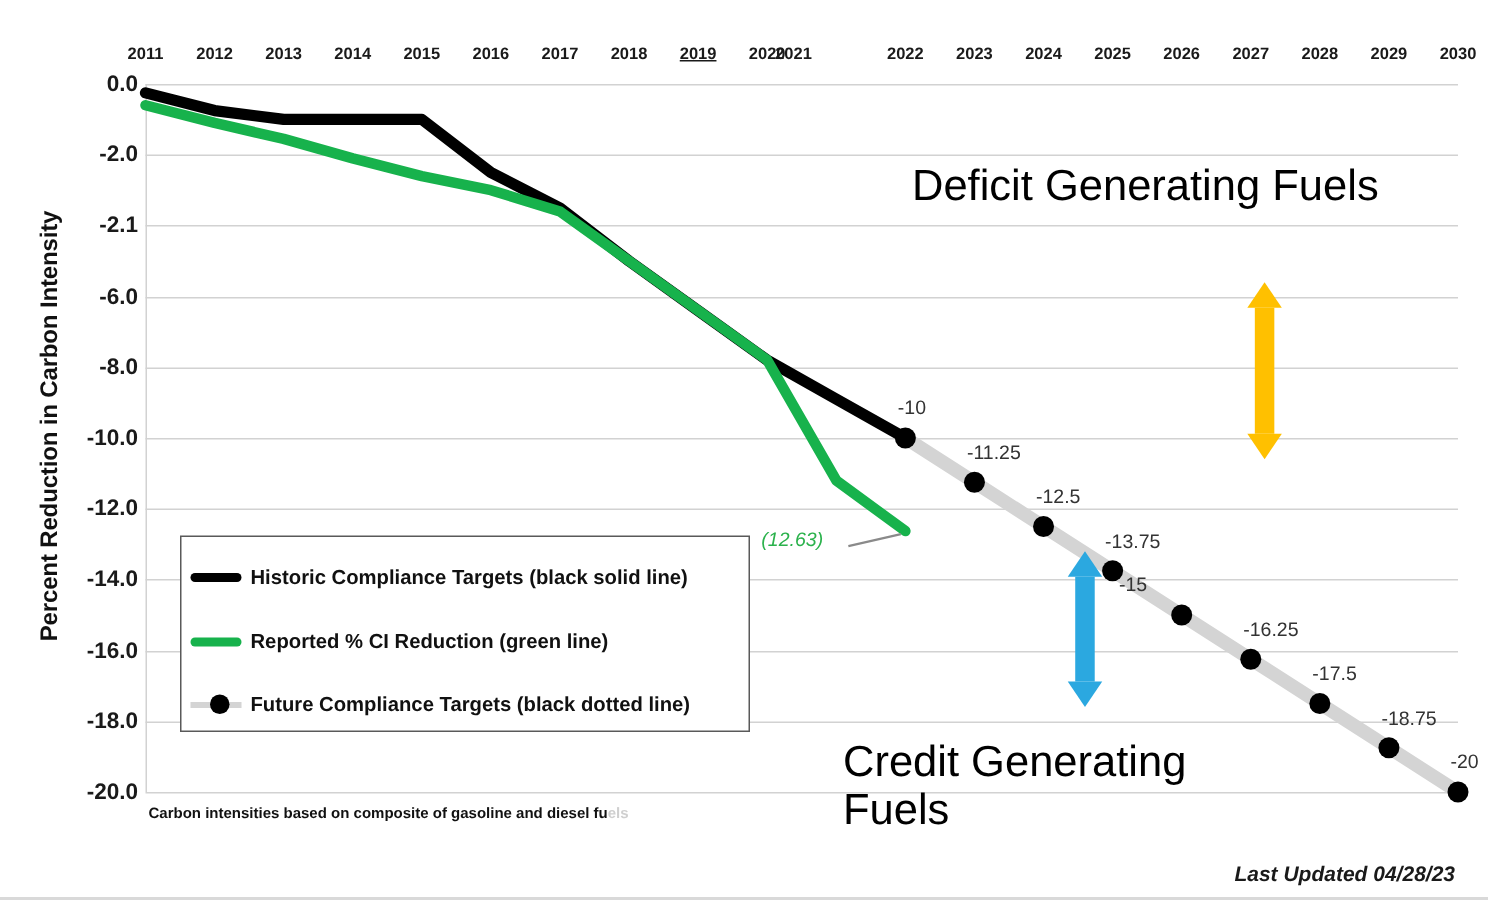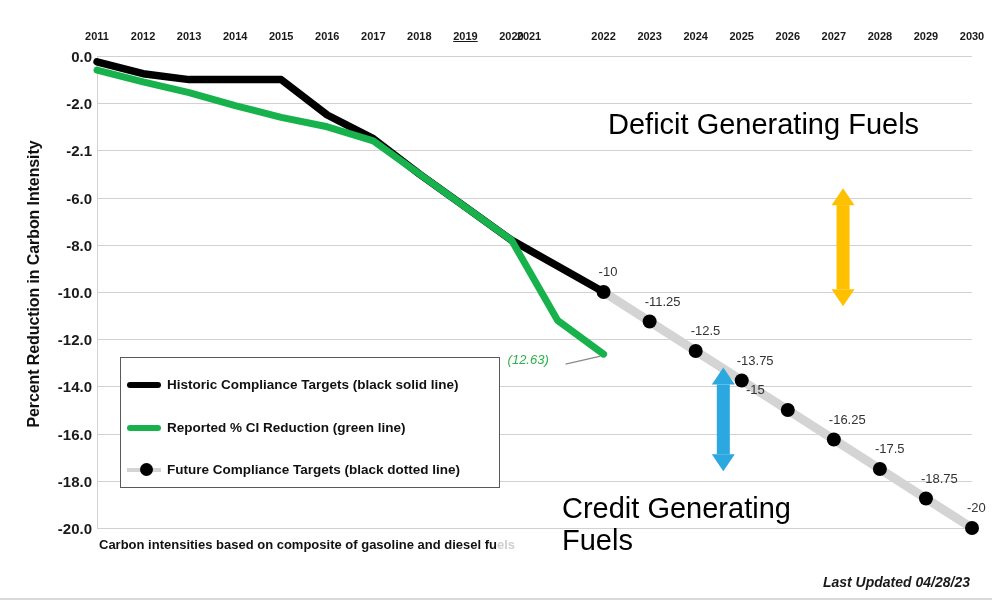--- a/index.html
+++ b/index.html
@@ -198,21 +198,21 @@
     font-weight: bold;
     color: #111111;
     white-space: nowrap;
   }
 
   
   #footnote {
     position: absolute;
     left: 99px;
     top: 537px;
-    font-size: 13px;
+    font-size: 10px;
     font-weight: bold;
     color: #111111;
     white-space: nowrap;
   }
   #footnote .fade { color: #cfcfcf; }
   #last-updated {
     position: absolute;
     right: 22px;
     top: 574px;
     font-size: 14px;

